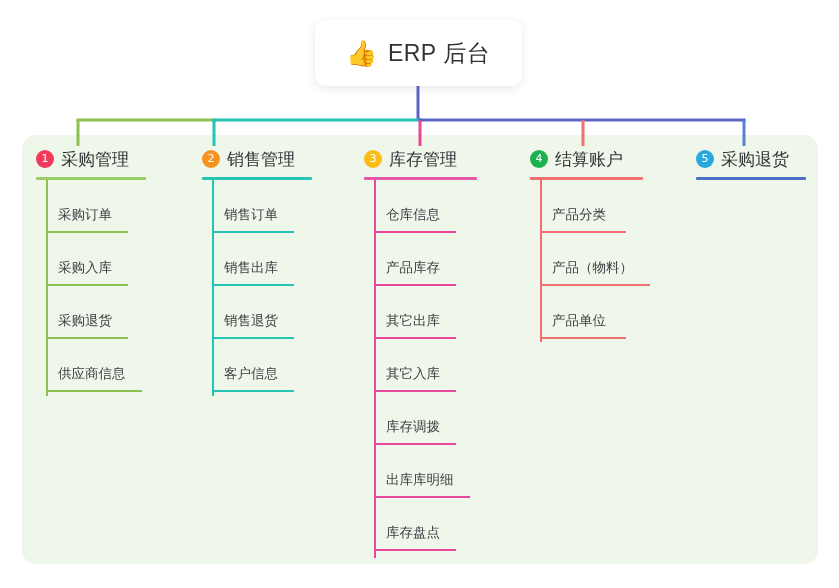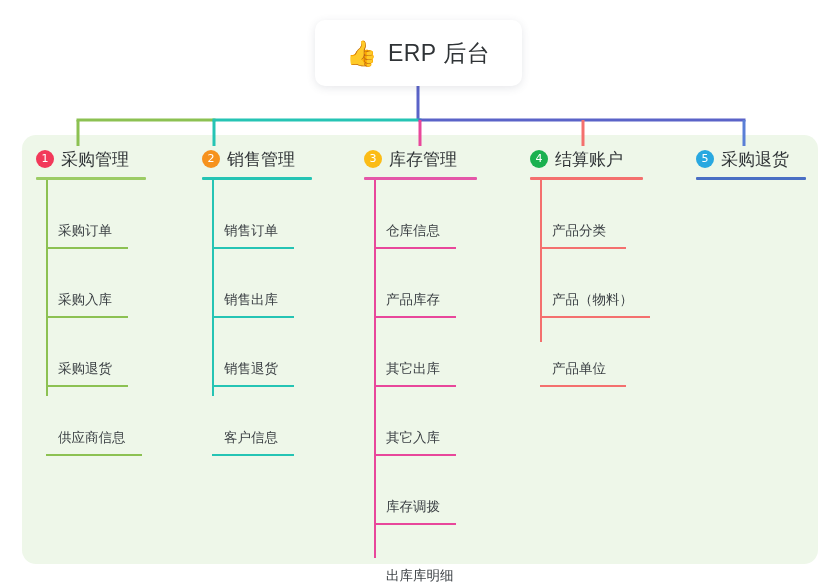--- a/index.html
+++ b/index.html
@@ -105,21 +105,21 @@
     margin-top: 5px;
   }
 
   
   .items {
     position: relative;
     margin-top: 0;
   }
   .item {
     position: relative;
-    height: 69px;
+    height: 53px;
   }
   .item-label {
     position: absolute;
     left: 22px;
     bottom: 9px;
     font-size: 13.5px;
     color: #3a3f43;
     white-space: nowrap;
   }
   .item-rule {

